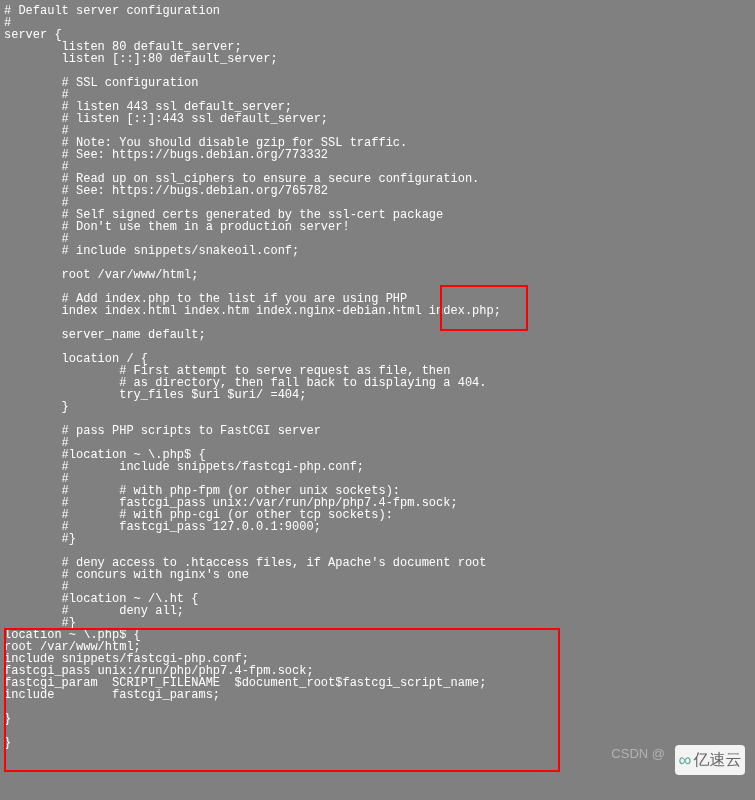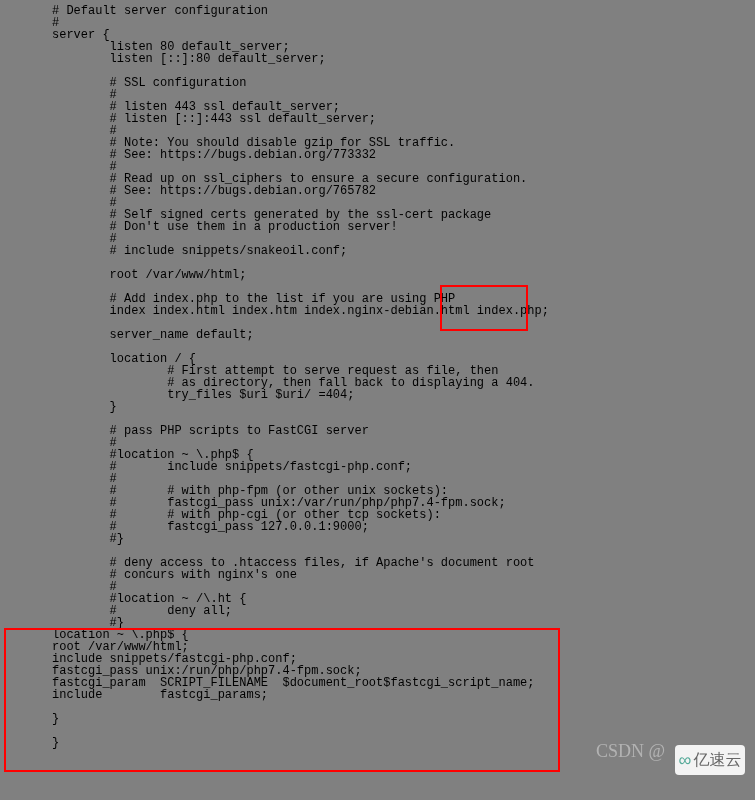--- a/index.html
+++ b/index.html
@@ -17,22 +17,21 @@
       height: 800px;
       position: relative;
       padding: 5px 4px;
       overflow: hidden;
     }
     pre {
       font-family: 'Courier New', monospace;
       font-size: 12px;
       line-height: 1.0;
       white-space: pre;
-      color: #000000;
-      margin-left: 48px;
+      color: #ffffff;
     }
     .red-box-1 {
       position: absolute;
       border: 2px solid #ff0000;
       pointer-events: none;
       left: 440px;
       top: 285px;
       width: 88px;
       height: 46px;
     }
@@ -43,22 +42,22 @@
       left: 4px;
       top: 628px;
       width: 556px;
       height: 144px;
     }
     .watermark-text {
       position: absolute;
       right: 90px;
       bottom: 40px;
       color: rgba(200, 200, 200, 0.7);
-      font-size: 18px;
-      font-family: Liberation Serif, serif;
+      font-size: 13px;
+      font-family: Liberation Sans, sans-serif;
     }
     .watermark-logo {
       position: absolute;
       right: 10px;
       bottom: 25px;
       width: 70px;
       height: 30px;
       background-color: rgba(255, 255, 255, 0.9);
       border-radius: 4px;
       display: flex;

